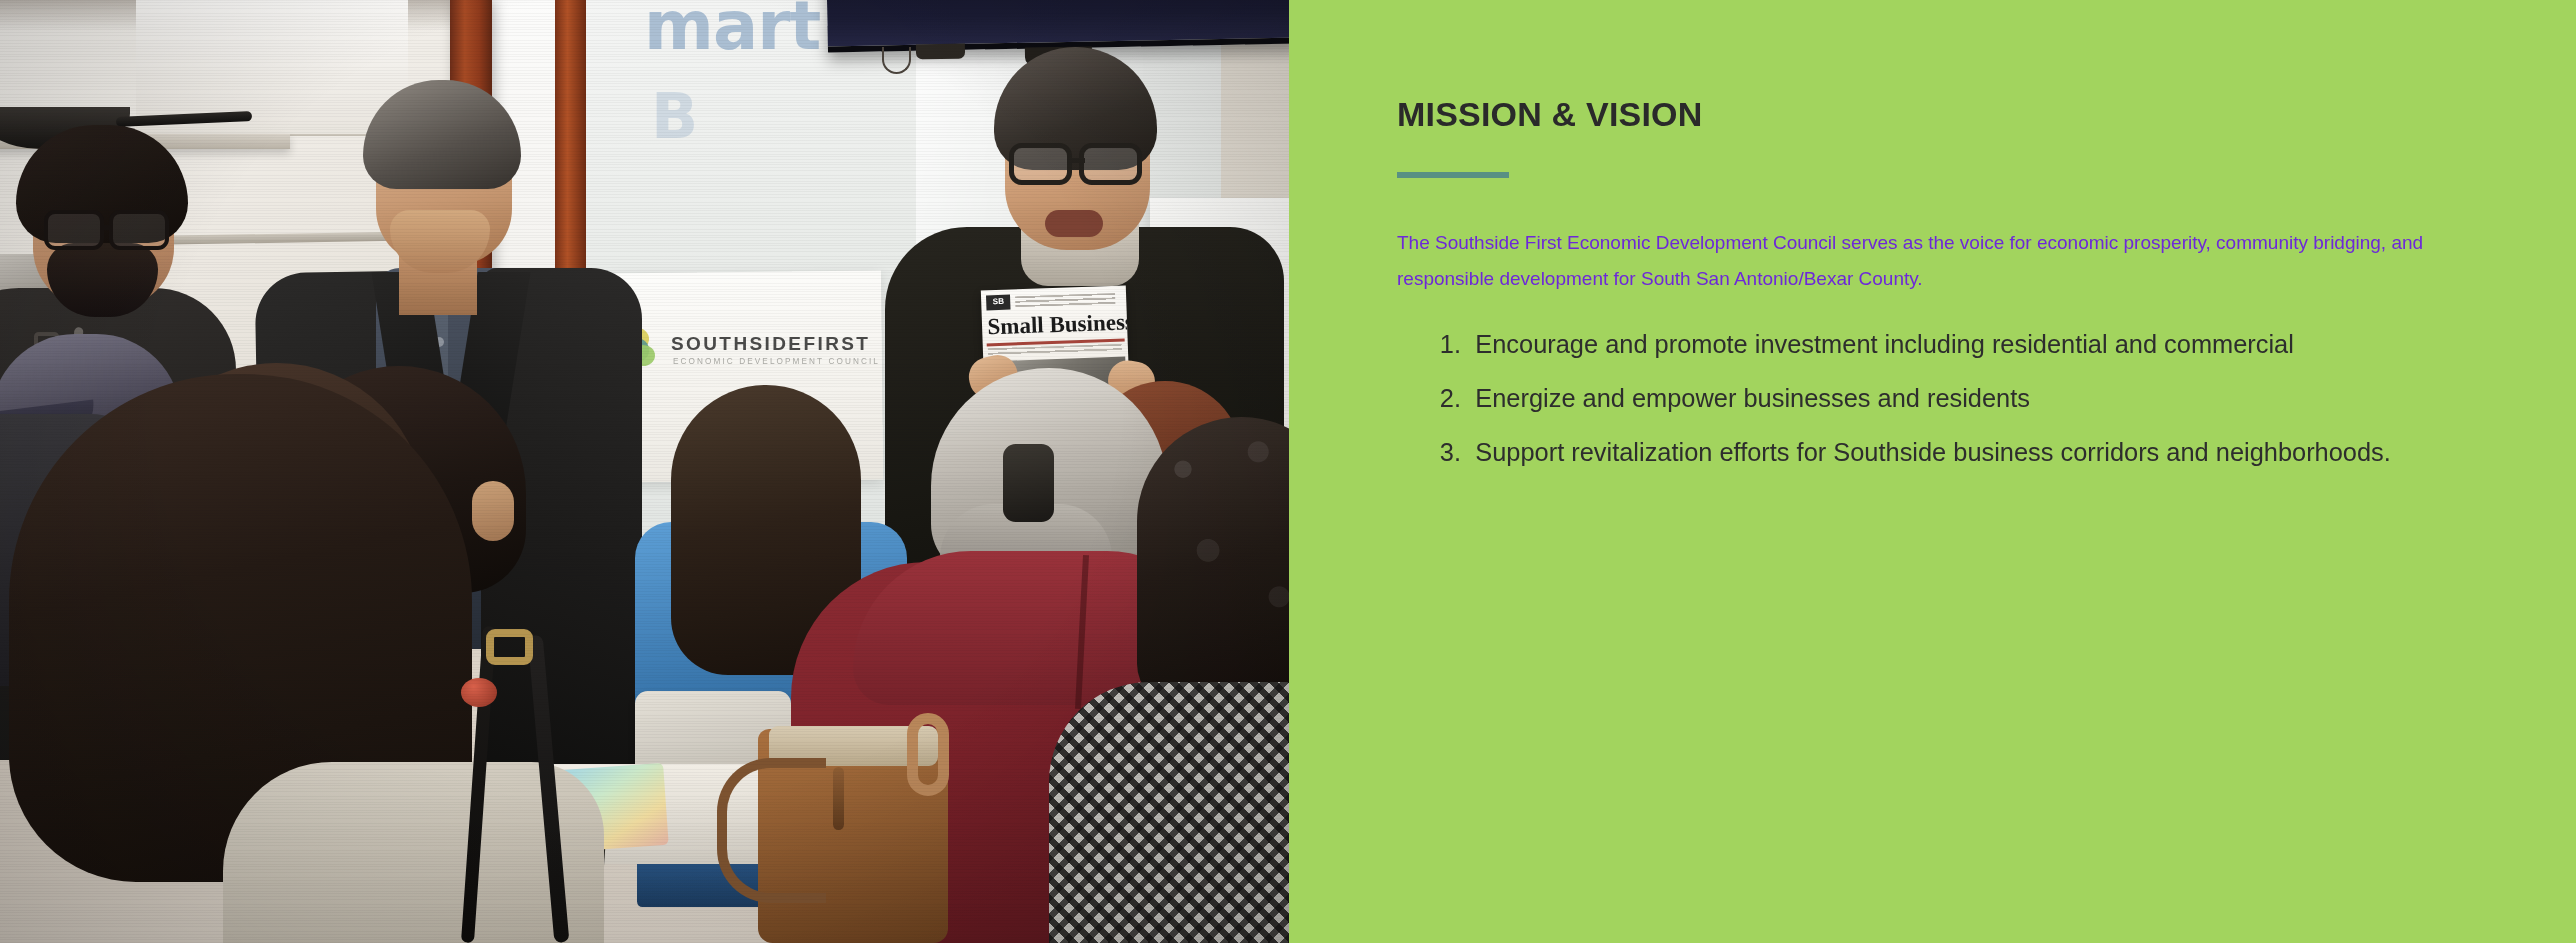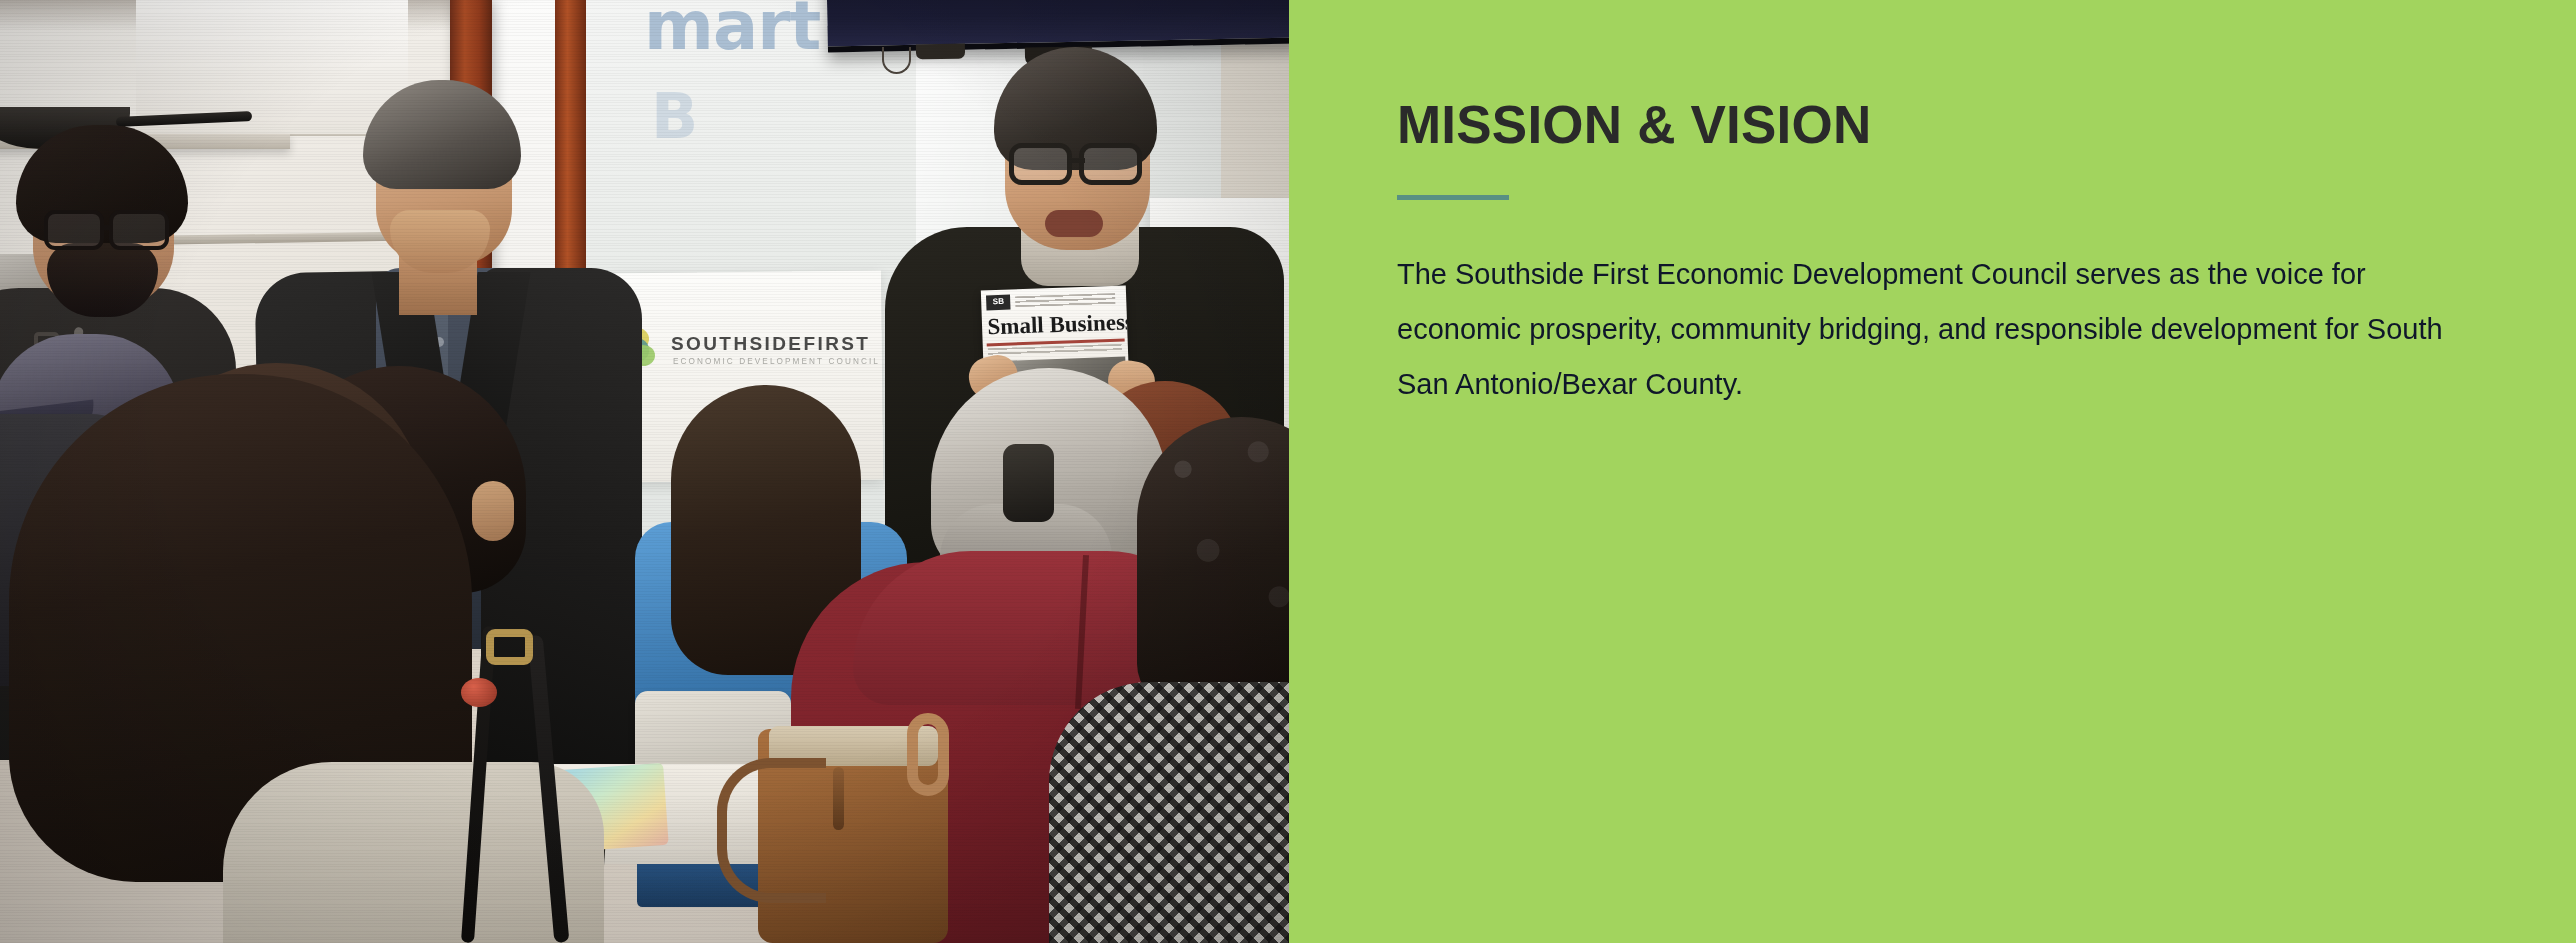--- a/index.html
+++ b/index.html
@@ -602,39 +602,39 @@
   .text-inner {
     position: absolute;
     left: 108px;
     top: 0;
     width: 1075px;
   }
 
   .heading {
     margin-top: 94px;
     color: #2a2a2a;
-    font-size: 53px;
+    font-size: 34px;
     font-weight: 700;
     letter-spacing: 0.2px;
     line-height: 1.18;
     font-family: "Liberation Sans", sans-serif;
   }
 
   .divider {
     margin-top: 38px;
     width: 112px;
     height: 5.4px;
     background: #589083;
   }
 
   .body-block { margin-top: 47px; }
 
   .para {
-    color: #0f172a;
-    font-size: 29px;
+    color: #6d28d9;
+    font-size: 19px;
     line-height: 1.90;
     margin-bottom: 23.6px;
     font-family: "Liberation Sans", sans-serif;
   }
 
   .goal-list {
     margin-top: 22px;
     list-style: decimal;
     padding-left: 71px;
   }
@@ -791,19 +791,24 @@
     <div class="text-inner">
 
       <h2 class="heading">MISSION &amp; VISION</h2>
 
       <div class="divider"></div>
 
       <div class="body-block">
         <p class="para">The Southside First Economic Development Council serves as the voice for economic prosperity, community bridging, and responsible development for South San Antonio/Bexar County.</p>
 
 
+        <ol class="goal-list">
+          <li>Encourage and promote investment including residential and commercial</li>
+          <li>Energize and empower businesses and residents</li>
+          <li>Support revitalization efforts for Southside business corridors and neighborhoods.</li>
+        </ol>
       </div>
 
     </div>
   </div>
 
 </div>
 
 
 </body></html>

